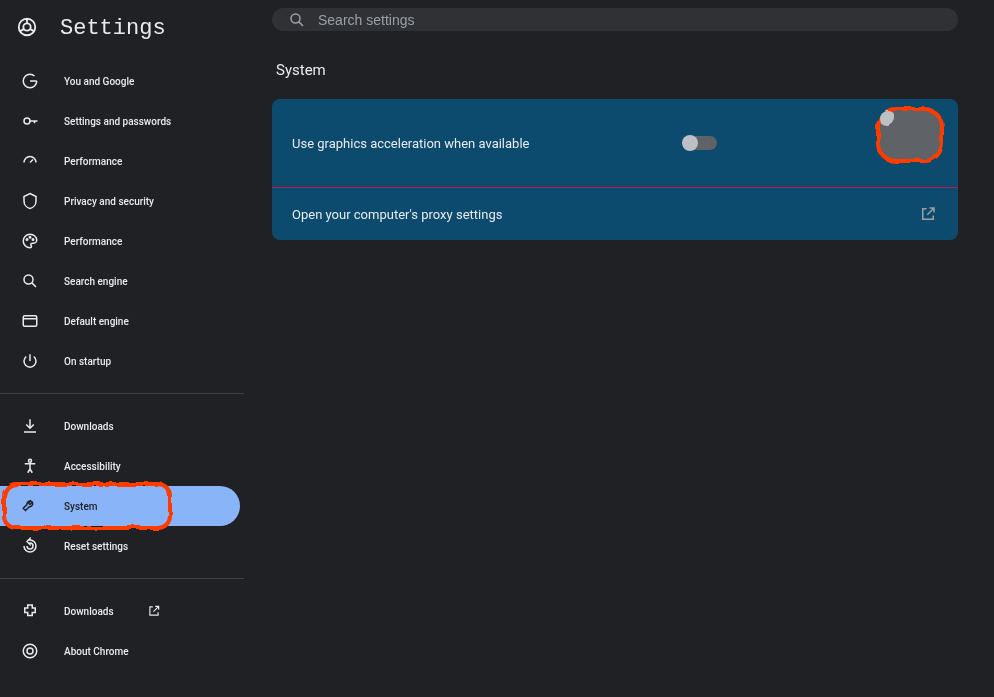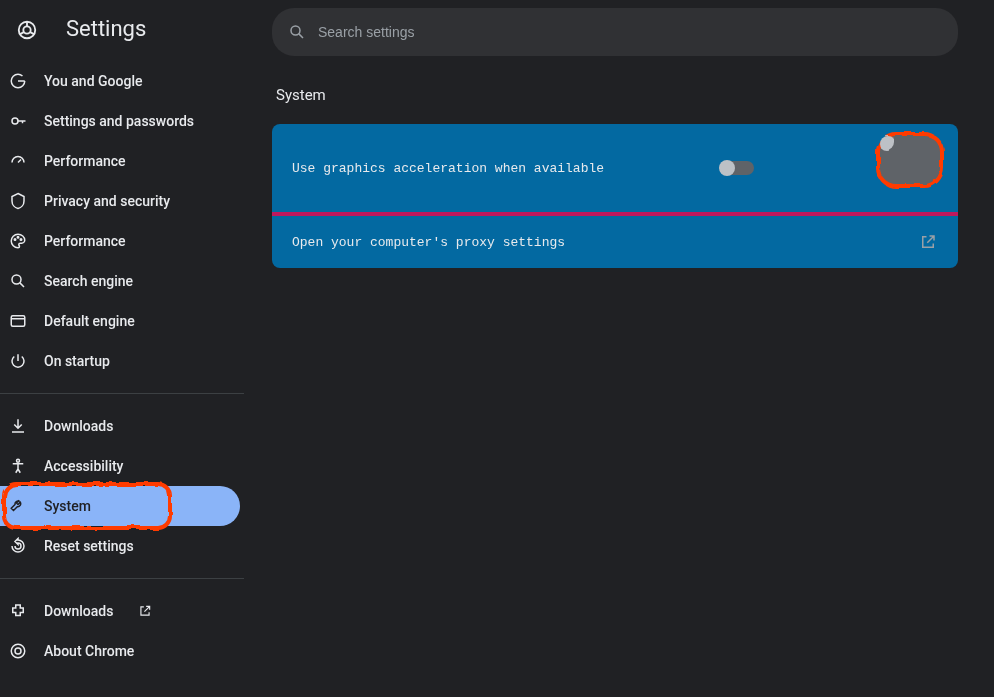--- a/index.html
+++ b/index.html
@@ -14,44 +14,45 @@
     }
     .sidebar {
       width: 244px;
       background: #202124;
       display: flex;
       flex-direction: column;
       padding-top: 10px;
     }
     .brand {
       display: flex;
-      align-items: flex-end;
+      align-items: flex-start;
       padding: 6px 16px 16px 16px;
-      gap: 28px;
+      gap: 22px;
+      font-family: Liberation Mono, monospace;
     }
     .brand-title {
       font-size: 22px;
       font-weight: 400;
       color: #e8eaed;
     }
     .nav-group {
       padding: 4px 0;
     }
     .divider {
       height: 1px;
       background: #3c4043;
       margin: 8px 0;
     }
     .nav-item {
       display: flex;
       align-items: center;
-      gap: 16px;
-      padding: 10px 8px;
+      gap: 24px;
+      padding: 10px 20px;
       cursor: pointer;
-      font-size: 14px;
+      font-size: 10px;
       font-weight: 500;
       color: #e8eaed;
       border-radius: 0 22px 22px 0;
       margin-right: 4px;
       position: relative;
     }
     .nav-item .icon {
       width: 20px;
       height: 20px;
       display: flex;
@@ -97,21 +98,21 @@
     }
     .main {
       flex: 1;
       display: flex;
       flex-direction: column;
       padding: 8px 36px 0 28px;
     }
     .search-wrap {
       background: #303134;
       border-radius: 22px;
-      height: 48px;
+      height: 23px;
       display: flex;
       align-items: center;
       padding: 0 16px;
       gap: 12px;
       margin-bottom: 30px;
     }
     .search-wrap input {
       background: transparent;
       border: none;
       outline: none;
@@ -123,35 +124,34 @@
       color: #9aa0a6;
     }
     .section-title {
       font-size: 15px;
       font-weight: 400;
       color: #e8eaed;
       margin-bottom: 20px;
       padding-left: 4px;
     }
     .card {
-      background: #0369a1;
+      background: #0c4a6e;
       border-radius: 8px;
       overflow: hidden;
-      font-family: Liberation Mono, monospace;
     }
     .row {
       display: flex;
       align-items: center;
       justify-content: space-between;
       padding: 16px 20px;
       min-height: 48px;
       position: relative;
     }
     .row + .row {
-      border-top: 4px solid #be185d;
+      border-top: 1px solid #be185d;
       gap: 29px;
     }
     .row-label {
       font-size: 13px;
       color: #e8eaed;
     }
     .toggle {
       width: 34px;
       height: 14px;
       background: #5f6368;

